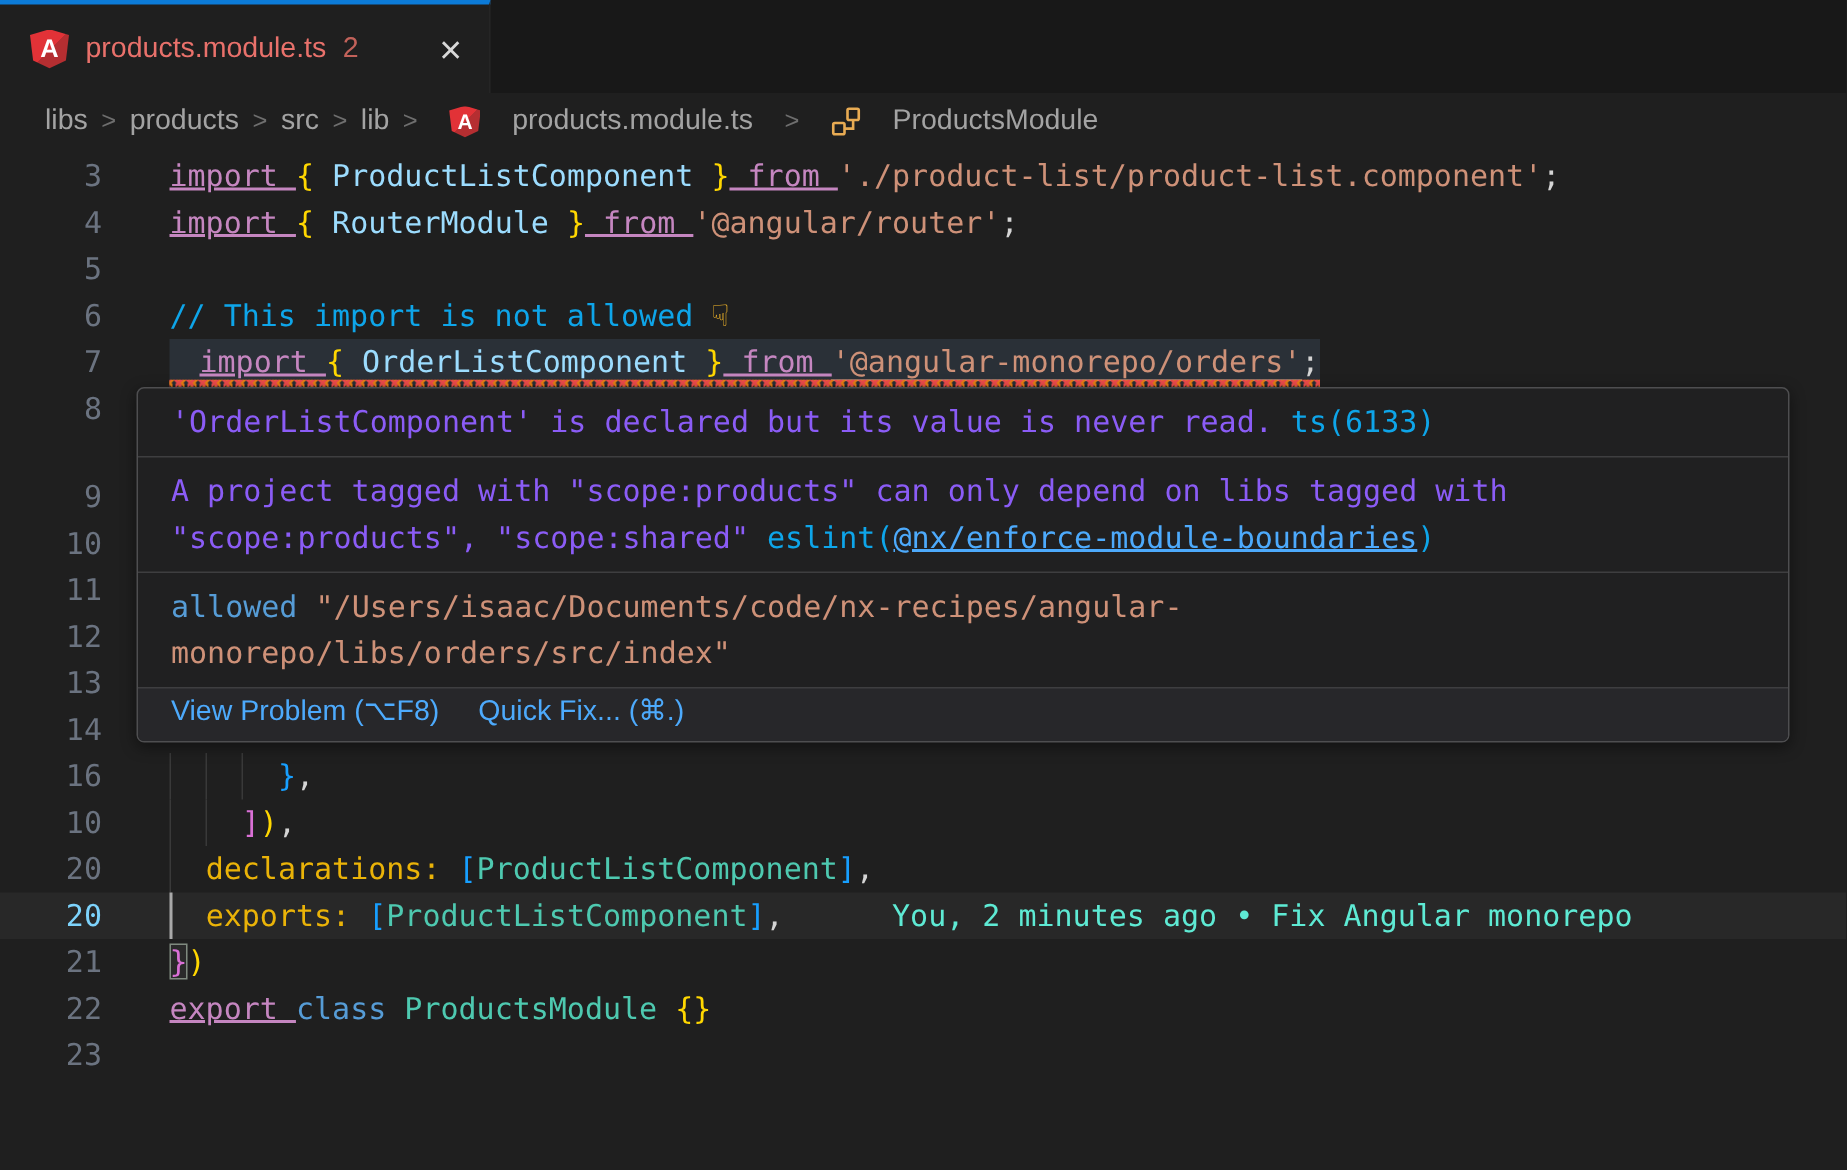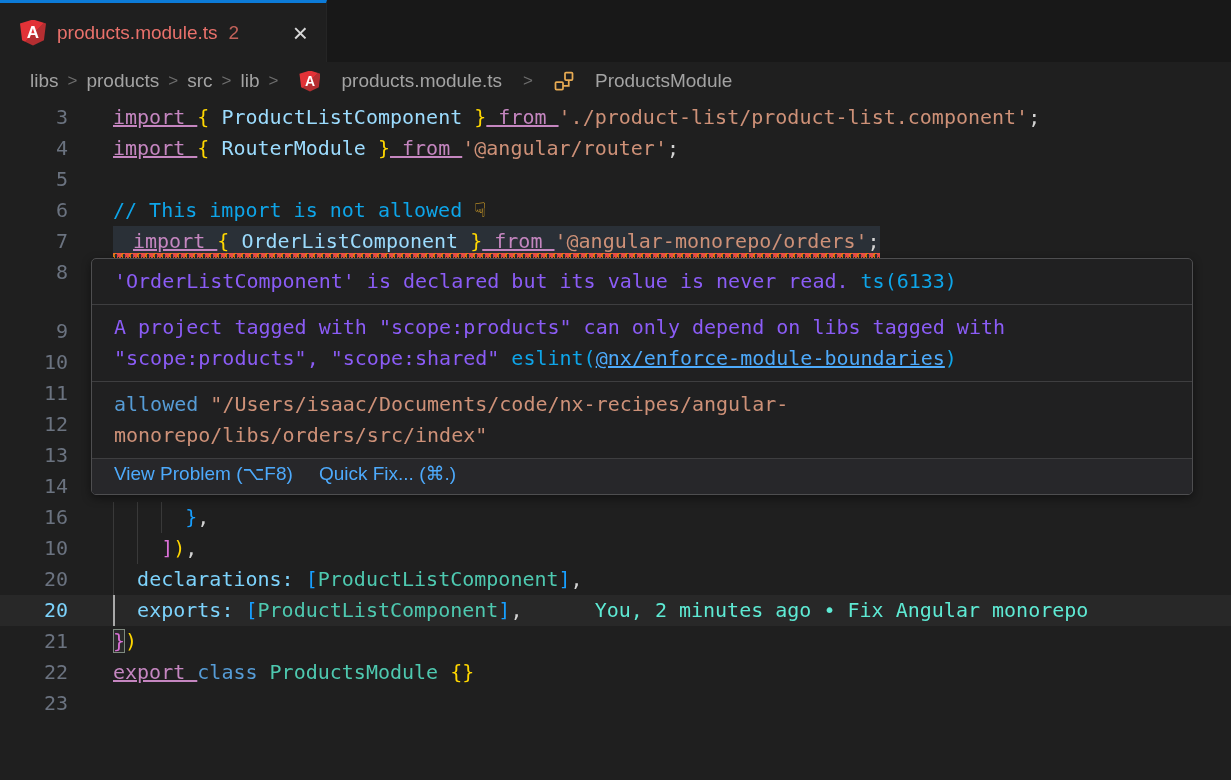--- a/index.html
+++ b/index.html
@@ -37,21 +37,21 @@
   .code { position:relative; margin-left:45px; white-space:pre; flex:1; cursor:text; }
   .spacer { height:28px; }
 
   .guide { position:absolute; top:0; bottom:0; width:1px; background:#393939; }
   .guide.bright { width:2px; background:#a9a9a9; }
 
   
   .tk-kw    { color:#c586c0;text-decoration:underline; }
   .tk-kw2   { color:#569cd6; }
   .tk-type  { color:#9cdcfe; }
-  .tk-prop  { color:#7dd3fc; }
+  .tk-prop  { color:#eab308; }
   .tk-cls   { color:#4ec9b0; }
   .tk-str   { color:#ce9178; }
   .tk-strU  { color:#ce9178; border-bottom:1px solid #b7b7b7; }
   .tk-cmt   { color:#0ea5e9; }
   .tk-pun   { color:#d4d4d4; }
   .tk-br1   { color:#ffd700; }
   .tk-br2   { color:#da70d6; }
   .tk-br3   { color:#179fff; }
   .tk-emoji { color:#f0b429; }
   .tk-brMatch { color:#da70d6; outline:1px solid #7f8a7f; outline-offset:-1px; background:rgba(255,255,255,0.05); }

